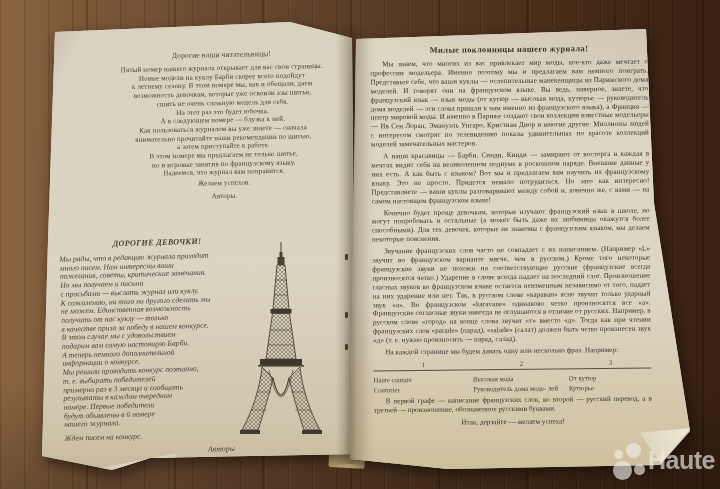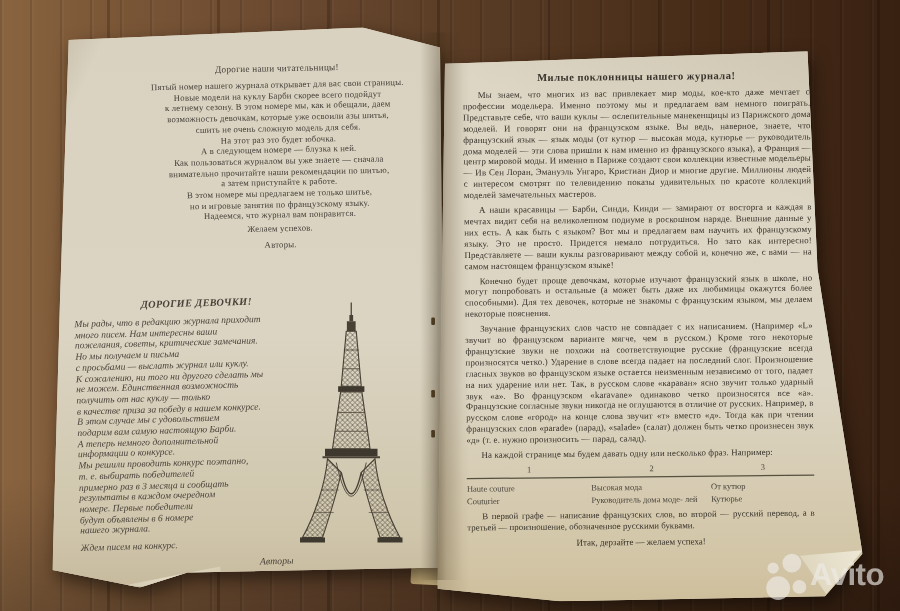--- a/index.html
+++ b/index.html
@@ -13,21 +13,21 @@
       linear-gradient(180deg, rgba(0,0,0,0) 78%, rgba(0,0,0,0.22) 100%),
       linear-gradient(90deg,#8a6440 0,#7b5737 12%,#6a4930 32%,#573a23 55%,#472c18 78%,#392112 100%);
   }
   
   .underpage{position:absolute;left:330px;top:404px;width:36px;height:64px;
     background:linear-gradient(90deg,#b89f6d,#cdb785 60%,#b9a273);
     transform:rotate(3deg);border-radius:2px;}
   
   .page-wrap{position:absolute;filter:drop-shadow(3px 6px 7px rgba(10,5,2,0.55));}
   .left-wrap{left:36px;top:18px;width:324px;height:456px;}
-  .right-wrap{left:348px;top:35px;width:348px;height:452px;}
+  .right-wrap{left:348px;top:23px;width:348px;height:452px;}
   .page{position:absolute;inset:0;}
   .left-page{
     clip-path:polygon(19px 14px,254px 4px,316px 20px,320px 436px,114px 440px,76px 452px,6px 438px,12px 222px);
     background:
       linear-gradient(115deg, rgba(120,100,70,0.25) 0, rgba(120,100,70,0) 10%),
       linear-gradient(180deg,#d9d2c0 0,#dbd4c2 55%,#cfc5ab 90%,#c6b99c 100%),
       #d9d2c0;
   }
   .right-page{
     clip-path:polygon(8px 16px,298px 6px,306px 180px,342px 408px,312px 442px,100px 446px,2px 436px);
@@ -241,16 +241,16 @@
     <div class="stitch s1"></div>
     <div class="stitch s2"></div>
     <div class="stitch s3"></div>
   </div>
 
   <div class="avito">
     <div class="av-c tl"></div>
     <div class="av-c tr"></div>
     <div class="av-c bl"></div>
     <div class="av-c br"></div>
-    <div class="av-text">Avito</div>
+    <div class="av-text">Haute</div>
   </div>
 
 </div>
 
 </body></html>

